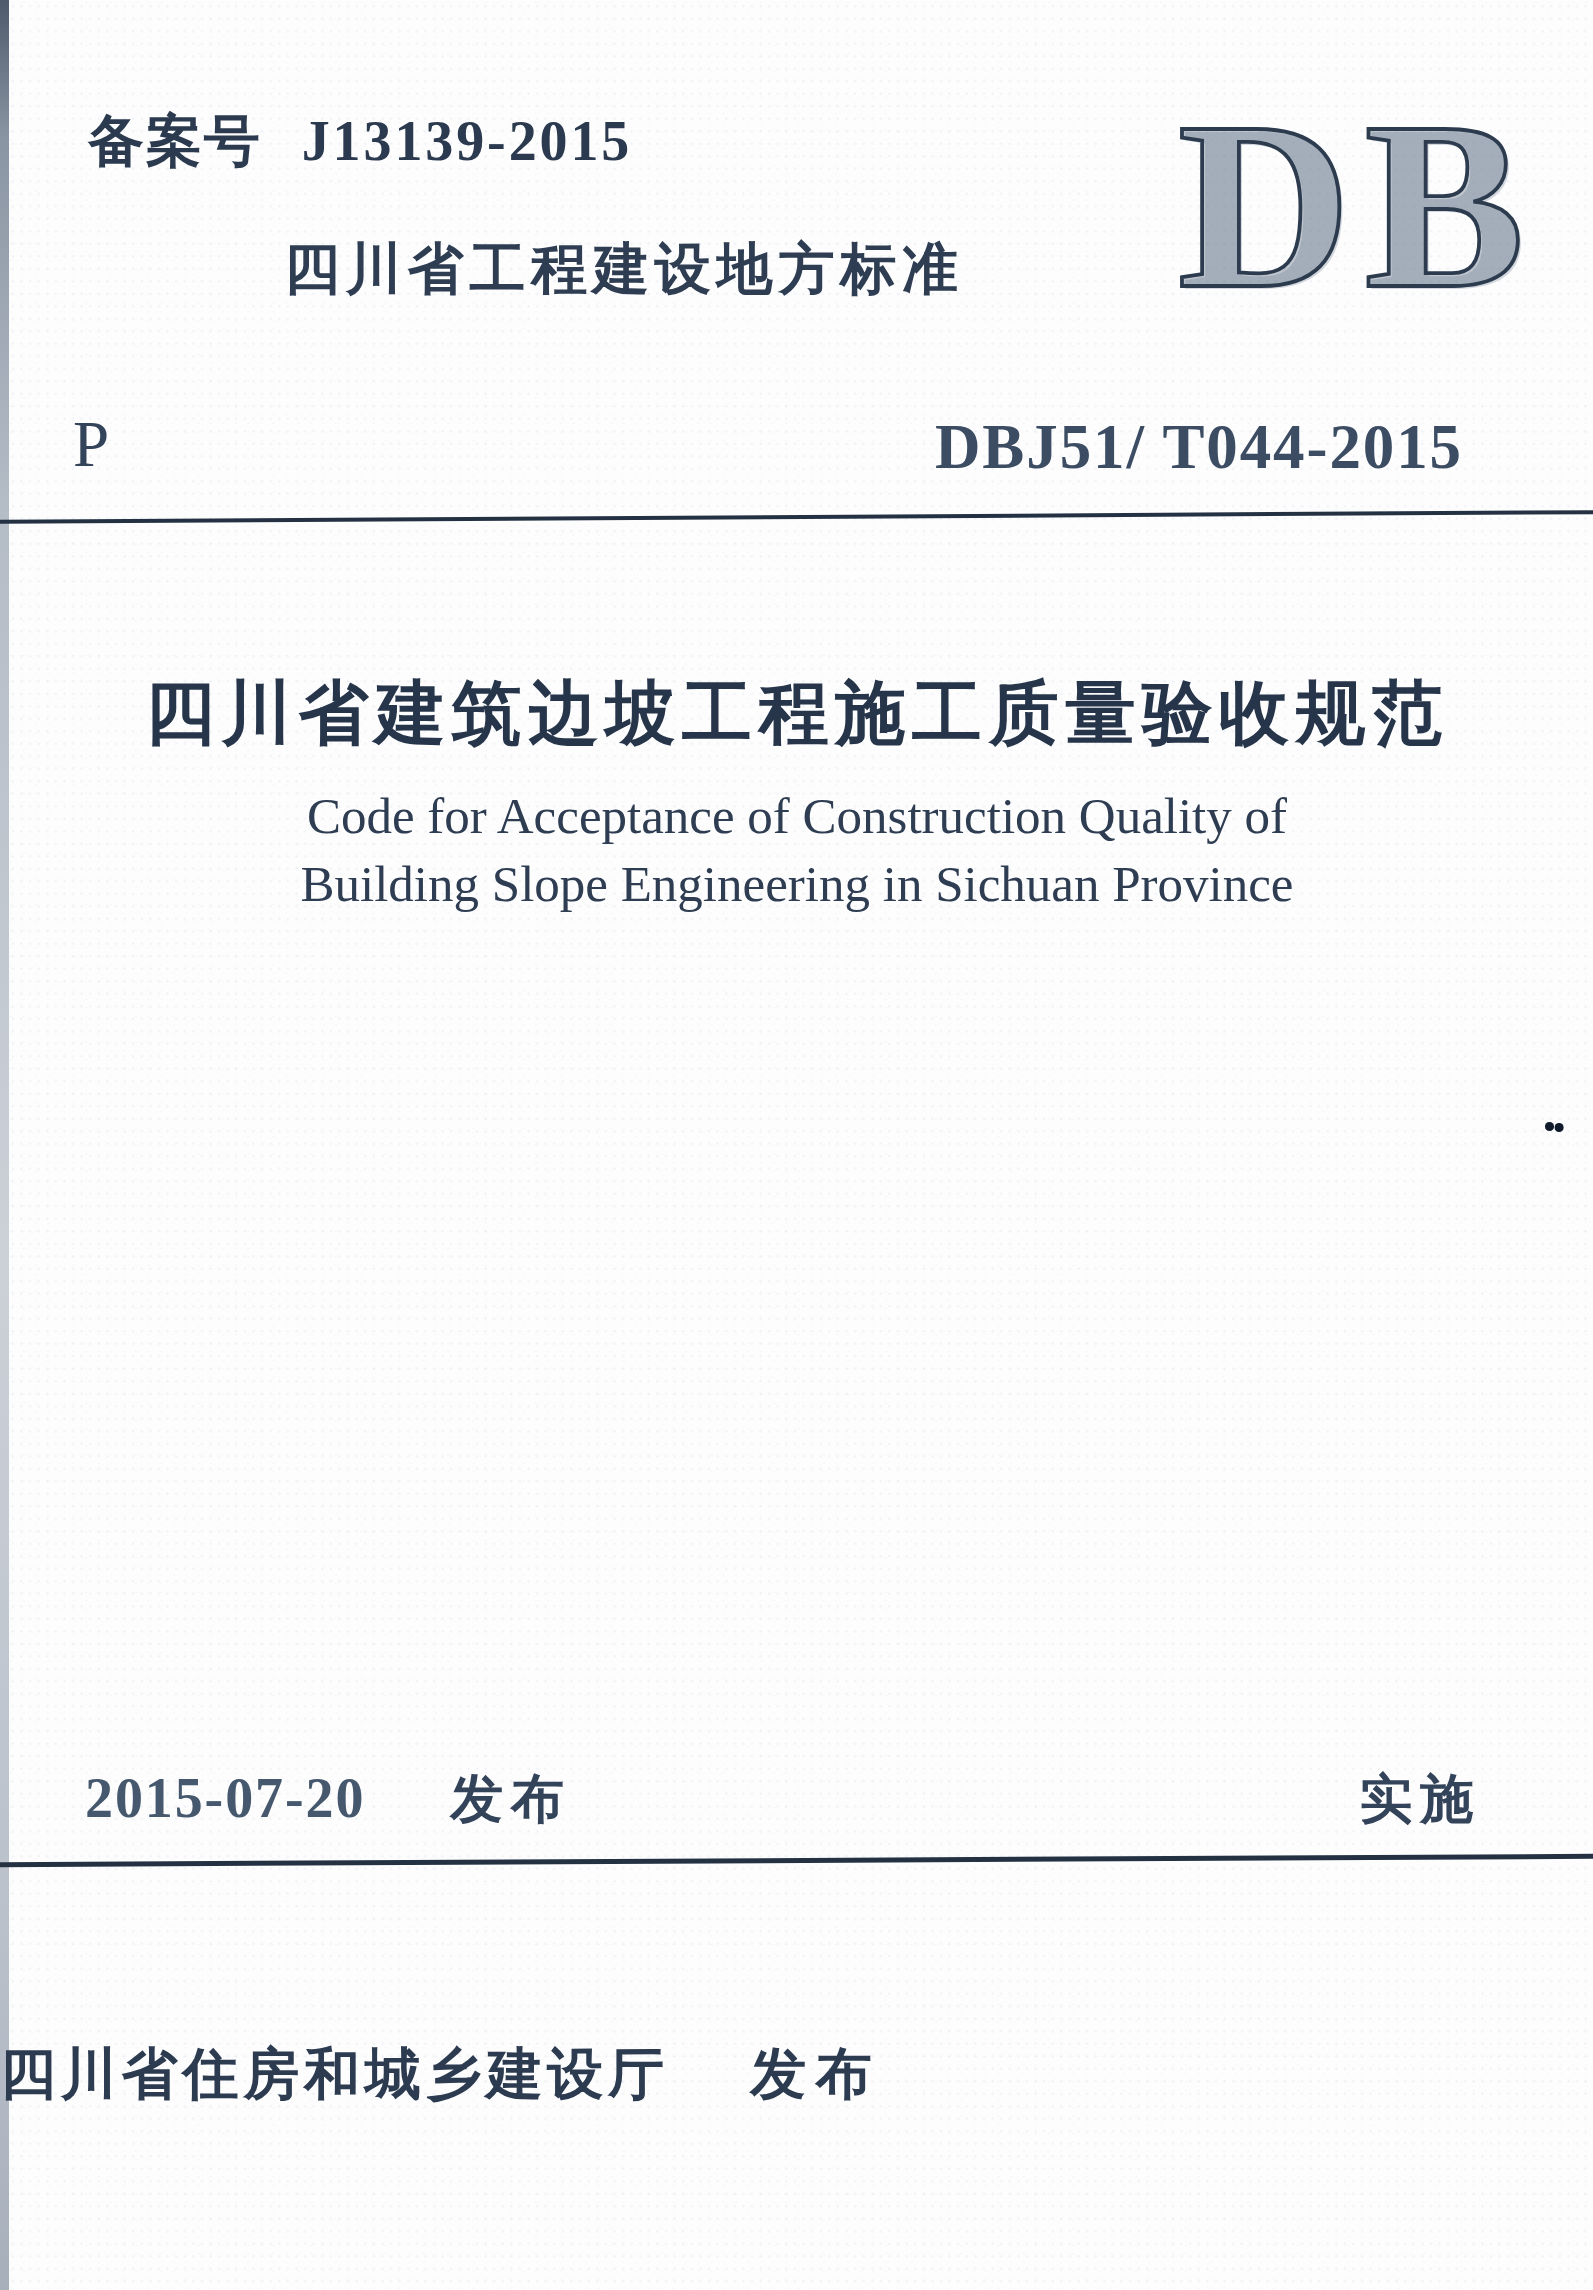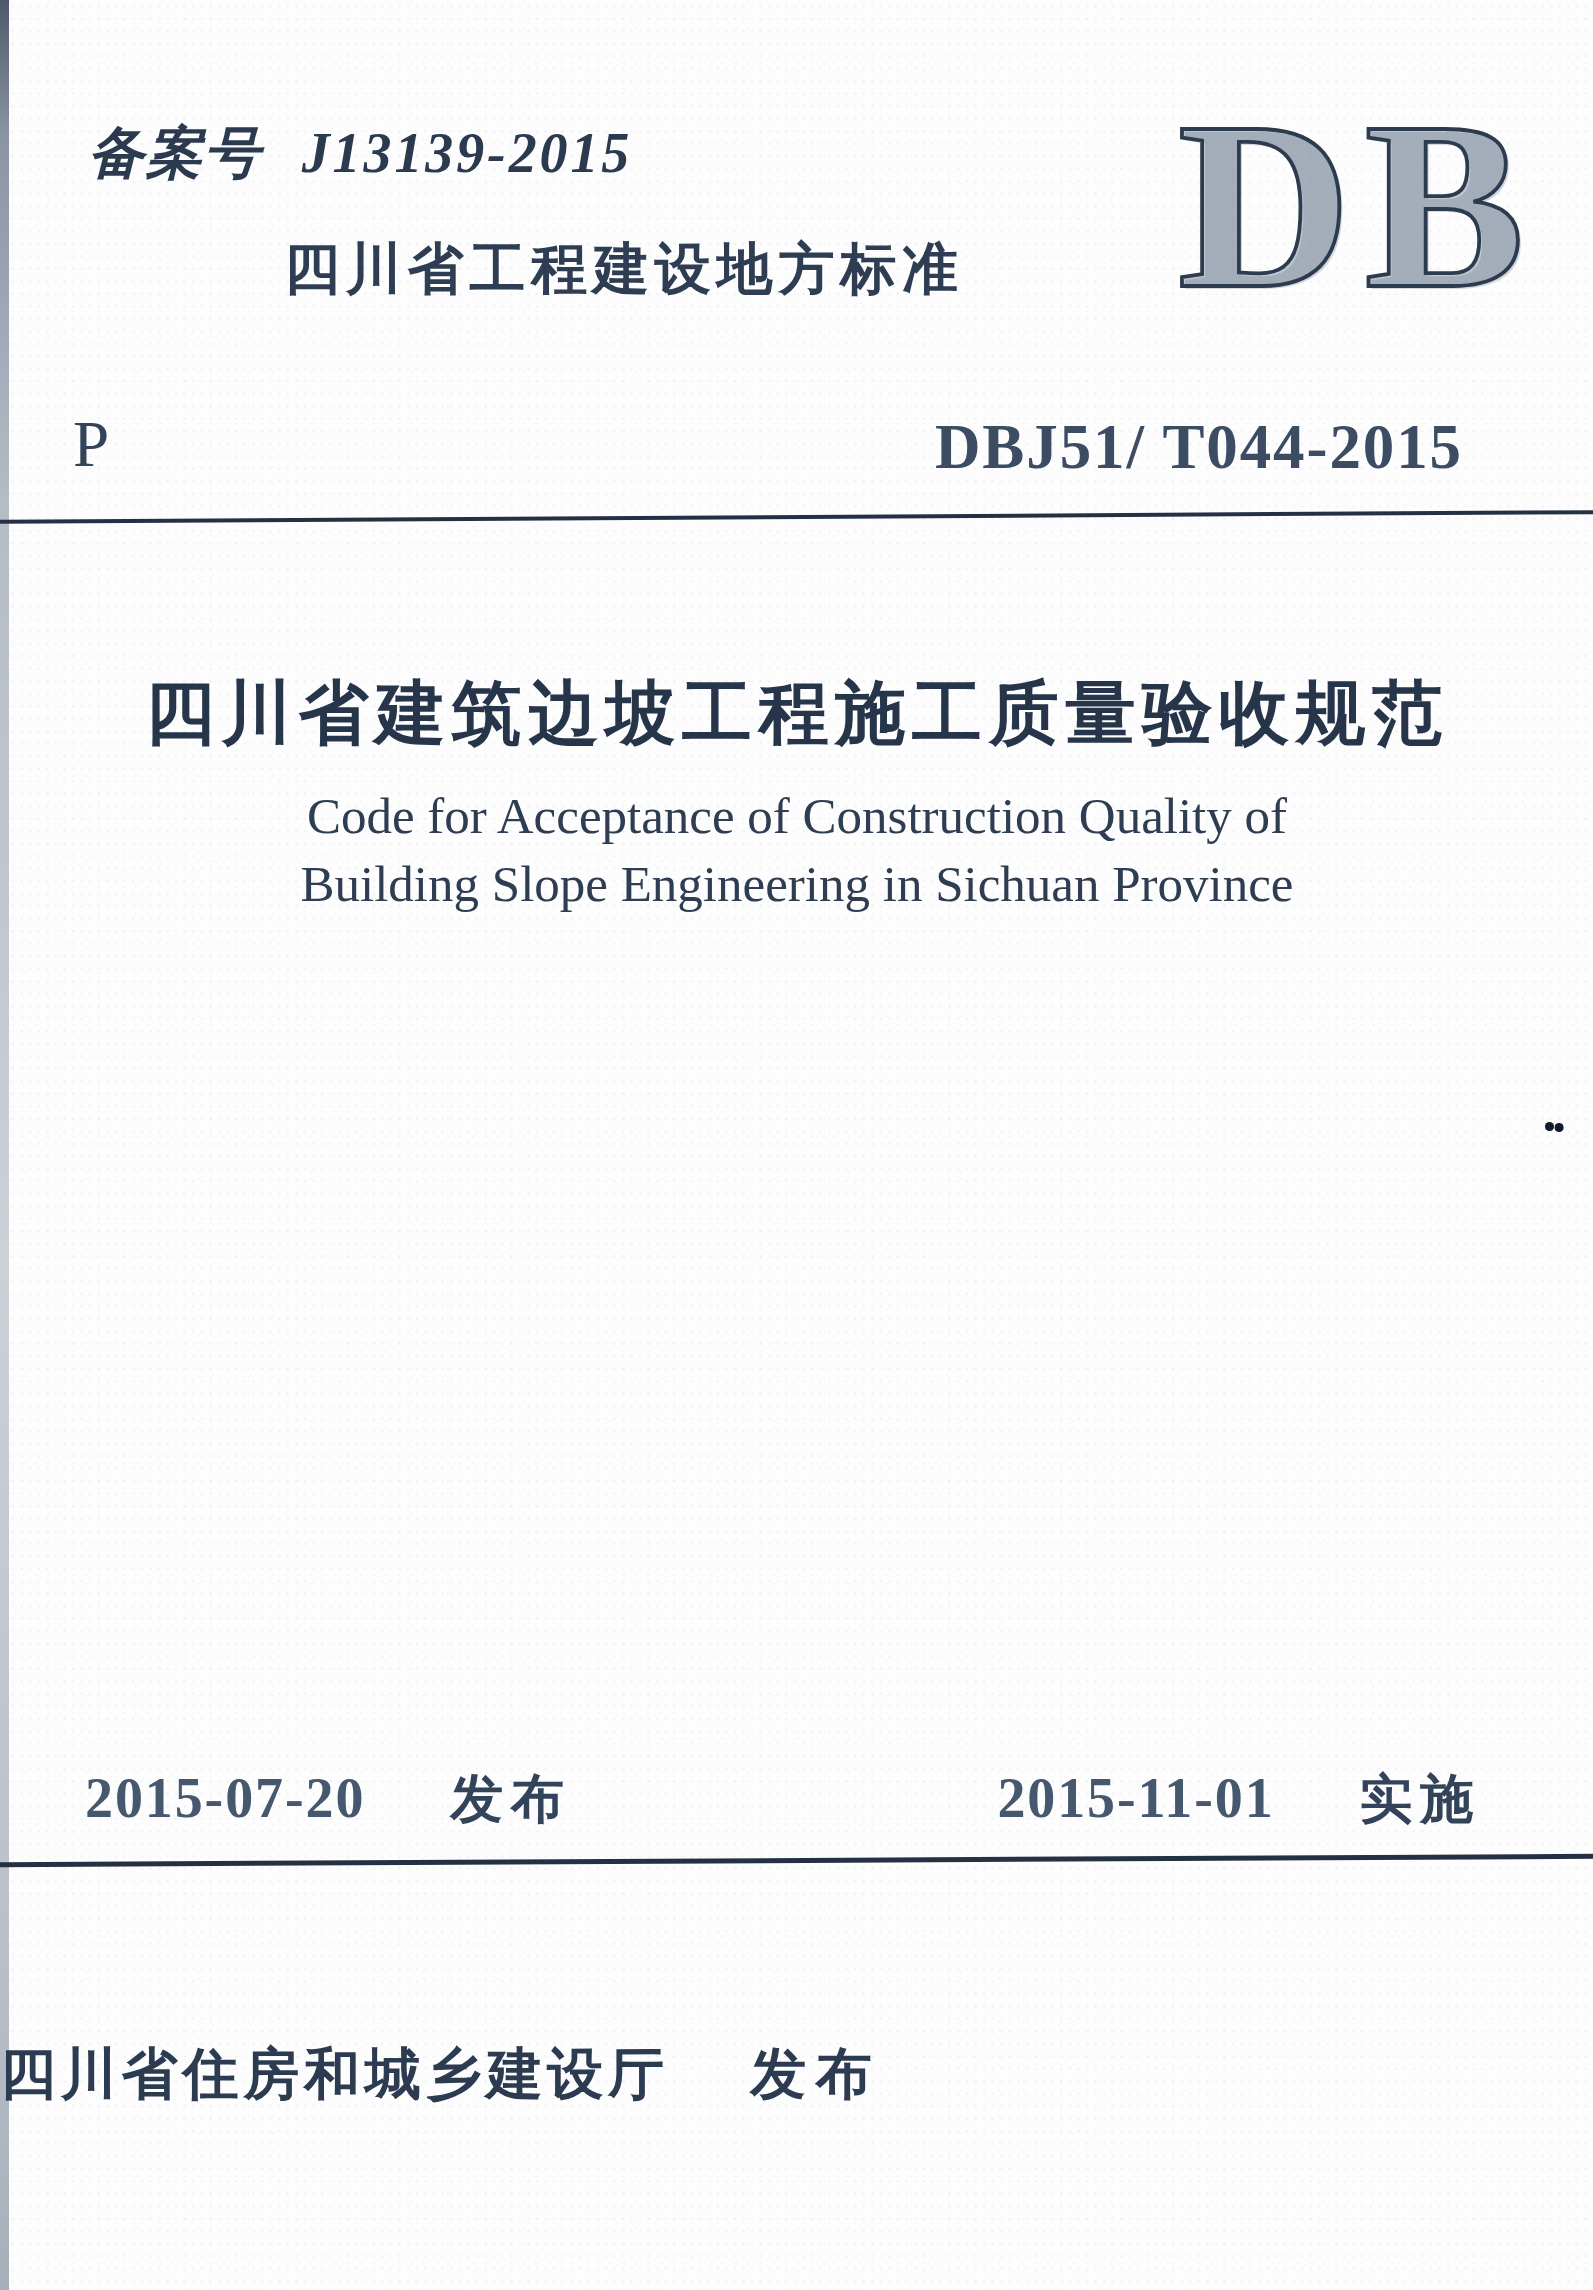--- a/index.html
+++ b/index.html
@@ -17,24 +17,23 @@
       radial-gradient(rgba(150,165,185,0.07) 1px, transparent 1.2px);
     background-size:8.6px 12.5px, 12.5px 8.6px;
     background-position:0 0, 4.8px 6.7px;
   }
   
   .scan-edge{
     position:absolute;left:0;top:0;width:8.6px;height:100%;
     background:linear-gradient(180deg,#4e5a6b 0%,#8a95a3 6%,#b4bcc6 22%,#ccd1d8 55%,#b9c0ca 85%,#a7afbb 100%);
   }
   .record-line{
-    position:absolute;left:88px;top:116px;
+    position:absolute;left:88px;top:104px;
     font-size:56px;font-weight:600;letter-spacing:1.9px;white-space:nowrap;
     color:#2b3a4e;
-    font-style:italic;
   }
   .record-line .num{margin-left:40px;font-weight:700;letter-spacing:2.9px;}
   .standard-type{
     position:absolute;left:284px;top:232px;
     font-family:Liberation Mono, monospace;
     font-size:56px;font-weight:700;letter-spacing:5.8px;white-space:nowrap;
     color:#2e3d52;
   }
   .db-logo{
     position:absolute;right:56px;top:85px;
@@ -121,21 +120,20 @@
   <div>Code for Acceptance of Construction Quality of</div>
   <div>Building Slope Engineering in Sichuan Province</div>
 </div>
 
 <div class="date-row">
   <div class="date-group">
     <span class="date-val">2015-07-20</span>
     <span class="date-label">发布</span>
   </div>
   <div class="date-group">
-    <span class="date-val">2015-11-01</span>
     <span class="date-label">实施</span>
   </div>
 </div>
 
 <div class="rule rule-bottom"></div>
 
 <div class="publisher-row">
   <span>四川省住房和城乡建设厅</span>
   <span class="action">发布</span>
 </div>

